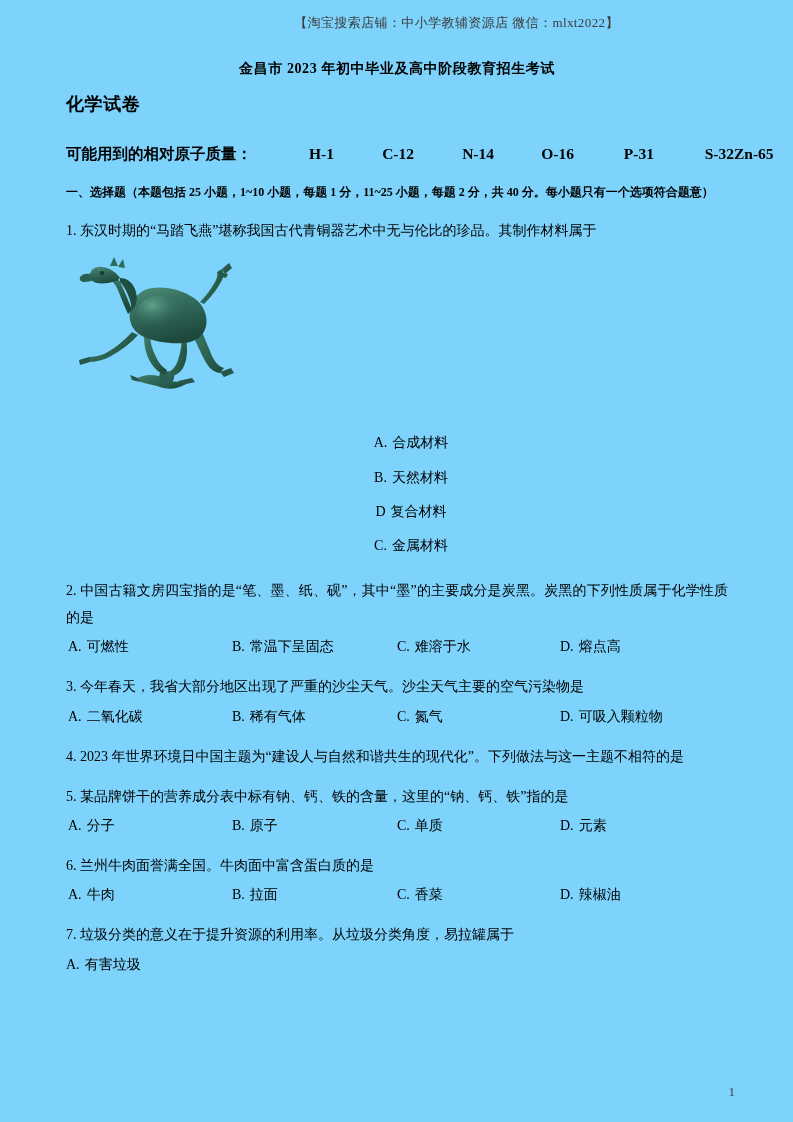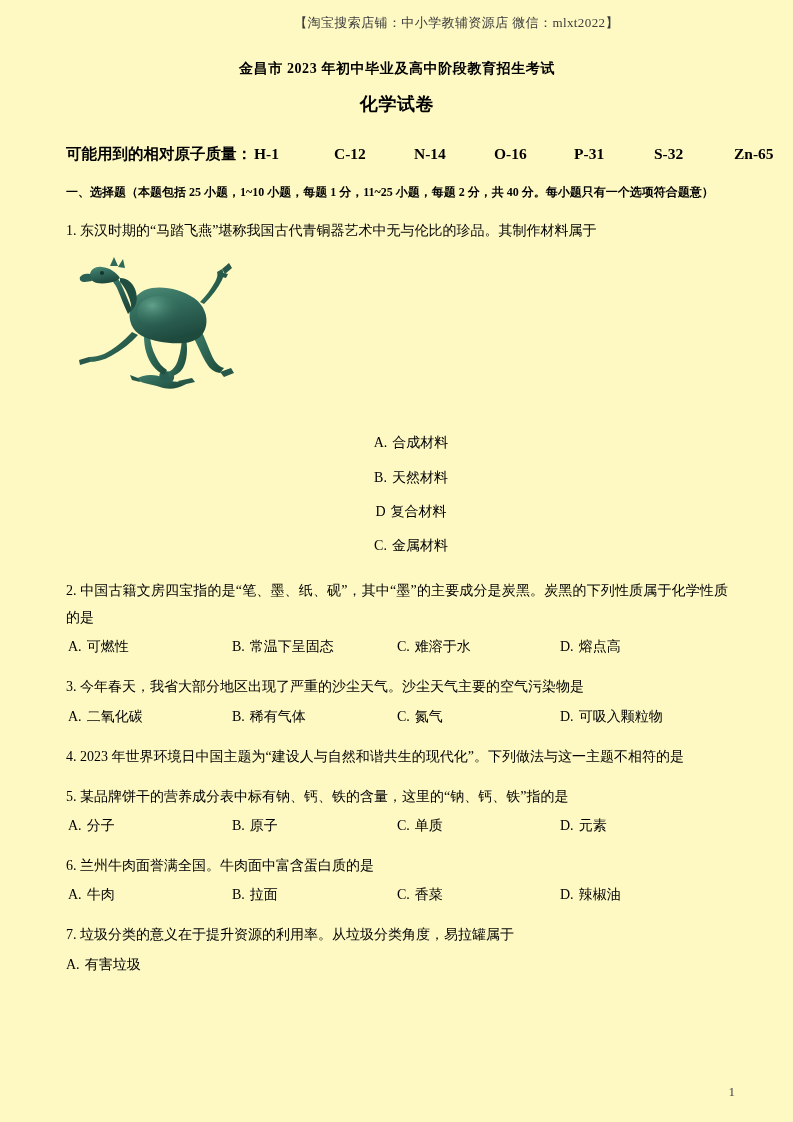--- a/index.html
+++ b/index.html
@@ -9,21 +9,21 @@
     background: #ffffff;
   }
   body {
     font-family: "Liberation Serif", "DejaVu Serif", serif;
     color: #000000;
   }
   .page {
     position: relative;
     width: 793px;
     height: 1122px;
-    background: #fef9c3;
+    background: #7dd3fc;
     margin: 0 auto;
     overflow: hidden;
     box-sizing: border-box;
   }
 
   
   .watermark {
     position: absolute;
     top: 14px;
     left: 0;
@@ -47,40 +47,40 @@
 
   .doc-title {
     text-align: center;
     font-size: 14px;
     font-weight: bold;
     line-height: 1.5;
     letter-spacing: 0.6px;
     margin: 0;
   }
   .doc-subtitle {
-    text-align: center;
+    text-align: left;
     font-size: 18px;
     font-weight: bold;
     line-height: 1.5;
     letter-spacing: 0.6px;
     margin: 12px 0 0 0;
   }
 
   .atomic-line {
     margin-top: 24px;
     font-size: 15.5px;
     font-weight: bold;
     line-height: 1.6;
     white-space: nowrap;
   }
   .atomic-line .label { margin-right: 2px; }
   .atomic-mass {
     display: inline-block;
     width: 80px;
-    text-align: left;
+    text-align: right;
   }
   .atomic-mass:last-child { width: auto; }
 
   .section-heading {
     margin-top: 14px;
     font-size: 12px;
     font-weight: bold;
     line-height: 1.95;
     text-align: justify;
   }

